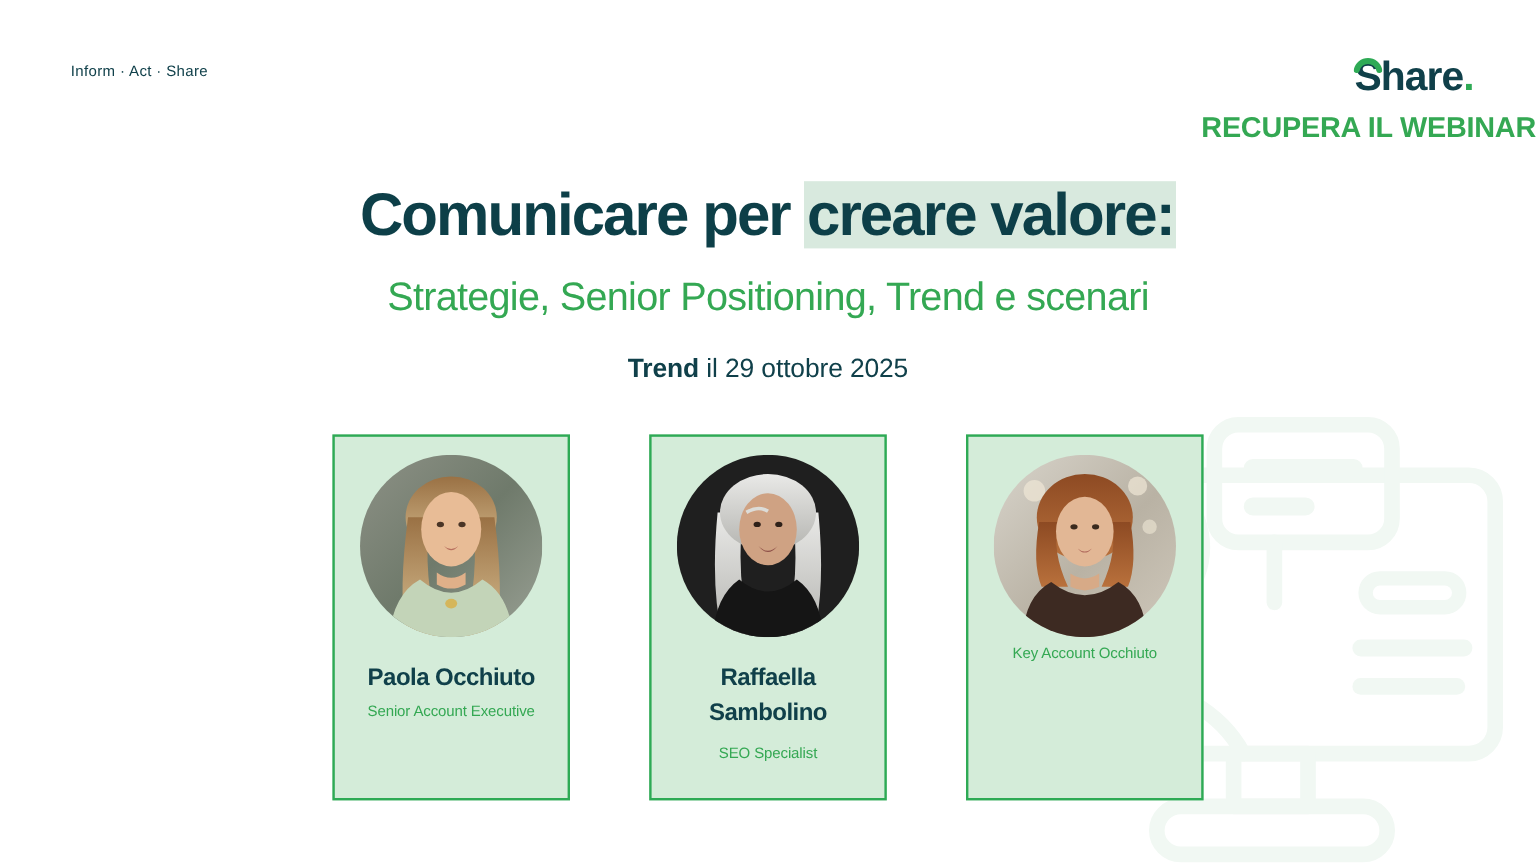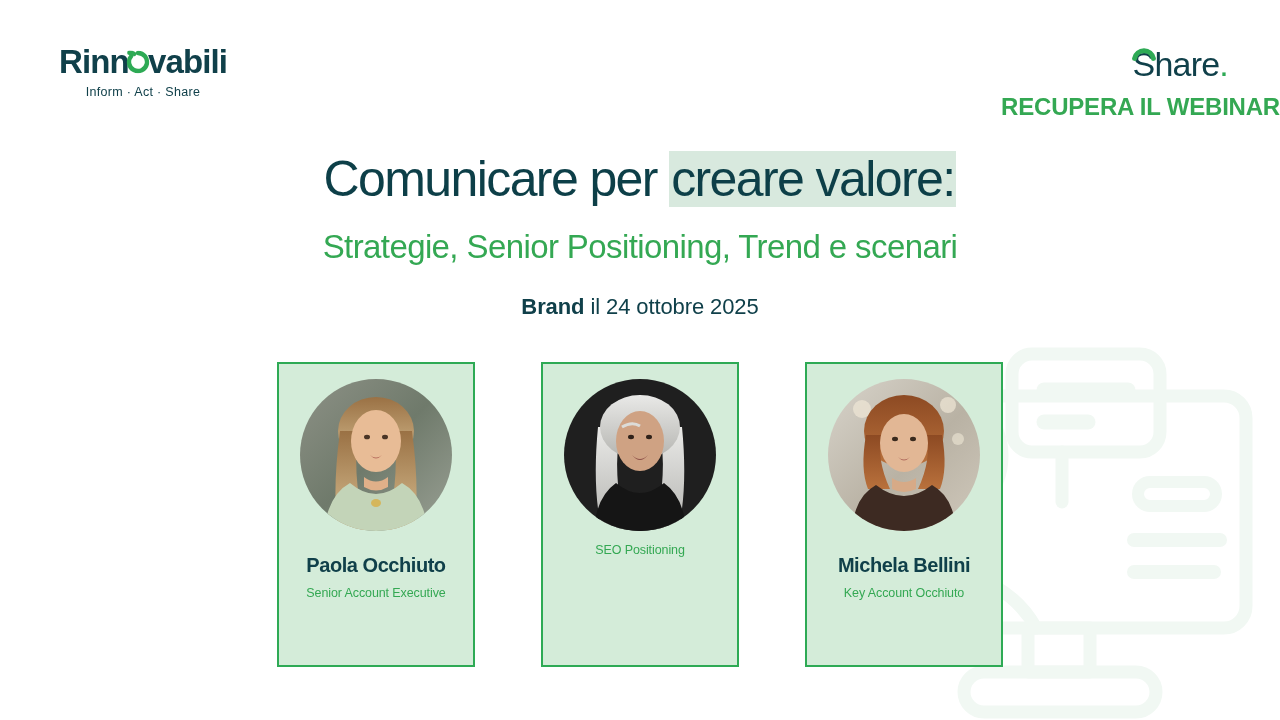--- a/index.html
+++ b/index.html
@@ -41,40 +41,40 @@
     width:23px; height:23px;
   }
   #logo-rinnovabili .tagline {
     display:block; margin-top:7px;
     font-size:12.5px; color:#10404a; font-weight:normal;
     letter-spacing:0.3px; white-space:nowrap;
   }
 
   #logo-share {
     position:absolute; right:52px; top:47px; z-index:3;
-    font-size:34px; font-weight:normal; color:#10404a;
+    font-size:34px; font-weight:bold; color:#10404a;
     letter-spacing:-0.8px; line-height:1; white-space:nowrap;
   }
   #logo-share .s-wrap { position:relative; display:inline-block; }
   #logo-share .arc-svg {
     position:absolute; left:-1px; top:-2px; width:24px; height:16px;
   }
   #logo-share .dot { color:#2eaa55; }
 
   
   #eyebrow {
     position:absolute; top:93px; left:0; right:0; z-index:2;
     text-align:right;
     font-size:24px; font-weight:bold; color:#34a853;
     letter-spacing:-0.2px;
   }
   #title {
     position:absolute; top:152px; left:0; right:0; z-index:2;
     text-align:center;
-    font-size:50px; font-weight:normal; color:#0d3f48;
+    font-size:50px; font-weight:bold; color:#0d3f48;
     letter-spacing:-1.6px; line-height:1.08;
     white-space:nowrap;
   }
   #title .hl {
     background:#d8e9de;
     padding:0 2px;
     box-decoration-break:clone;
   }
   #subtitle {
     position:absolute; top:228px; left:0; right:0; z-index:2;
@@ -140,38 +140,34 @@
 
   <path d="M228 56 L312 56" stroke-width="15"></path>
   <path d="M228 88 L272 88" stroke-width="15"></path>
 
   <rect x="322" y="148" width="78" height="24" rx="12" stroke-width="12"></rect>
   <path d="M318 206 L404 206" stroke-width="14"></path>
   <path d="M318 238 L398 238" stroke-width="14"></path>
 </svg>
 
 <div id="logo-rinnovabili">
-  <span class="wordmark"><span>Rinn</span><span class="ringchar"><span>o</span><svg class="ring-svg" viewBox="0 0 24 24">
-        <path d="M12 2.6 a9.4 9.4 0 1 1 -7.1 3.25" fill="none" stroke="#2eaa55" stroke-width="4.6" stroke-linecap="round"></path>
-        <path d="M3.0 2.4 a9.4 9.4 0 0 1 5.0 1.2" fill="none" stroke="#2eaa55" stroke-width="4.6" stroke-linecap="round"></path>
-      </svg></span><span>vabili</span></span>
   <span class="tagline">Inform · Act · Share</span>
 </div>
 
 <div id="logo-share"><span class="s-wrap"><span>S</span><svg class="arc-svg" viewBox="0 0 24 16">
       <path d="M2.6 13.4 a9.6 9.6 0 0 1 18.8 0" fill="none" stroke="#2eaa55" stroke-width="5" stroke-linecap="round"></path>
     </svg></span><span>hare</span><span class="dot">.</span></div>
 
 <div id="eyebrow">RECUPERA IL WEBINAR</div>
 
 <h1 id="title"><span>Comunicare per </span><span class="hl">creare valore:</span></h1>
 
 <div id="subtitle">Strategie, Senior Positioning, Trend e scenari</div>
 
-<div id="live-line"><span class="lbl">Brand</span><span> il 24 ottobre 2025</span></div>
+<div id="live-line"><span class="lbl">Trend</span><span> il 29 ottobre 2025</span></div>
 
 <div id="speakers">
 
   <div class="card">
     <div class="avatar">
       <svg viewBox="0 0 152 152">
         <defs>
           <linearGradient id="bg1" x1="0" y1="0" x2="1" y2="1">
             <stop offset="0" stop-color="#8d9186"></stop>
               <stop offset="0.5" stop-color="#6f7a6b"></stop>
@@ -213,21 +209,22 @@
         <path d="M118 48 q6 62 -4 104 h-24 q14 -54 6 -104z" fill="url(#hair2)"></path>
         <ellipse cx="76" cy="48" rx="40" ry="32" fill="url(#hair2)"></ellipse>
         <path d="M52 104 q24 20 48 0 q20 14 22 48 h-92 q2 -34 22 -48z" fill="#151515"></path>
         <ellipse cx="76" cy="62" rx="24" ry="30" fill="#cfa283"></ellipse>
         <ellipse cx="67" cy="58" rx="3" ry="2.2" fill="#2f2119"></ellipse>
         <ellipse cx="85" cy="58" rx="3" ry="2.2" fill="#2f2119"></ellipse>
         <path d="M68 76 q8 8 16 0 q-8 10 -16 0z" fill="#8e5048"></path>
         <path d="M58 48 q10 -6 18 -1" stroke="#dcdcd8" stroke-width="3" fill="none"></path>
       </svg>
     </div>
-    <div class="sp-role">SEO Positioning</div>
+    <div class="sp-name">Raffaella Sambolino</div>
+    <div class="sp-role">SEO Specialist</div>
   </div>
 
   <div class="card">
     <div class="avatar">
       <svg viewBox="0 0 152 152">
         <defs>
           <linearGradient id="bg3" x1="0" y1="0" x2="1" y2="1">
             <stop offset="0" stop-color="#d8d4cb"></stop>
               <stop offset="0.55" stop-color="#b9b2a4"></stop>
             <stop offset="1" stop-color="#cfc8bb"></stop>
@@ -245,17 +242,16 @@
         <path d="M38 56 q-6 34 2 54 h22 q-14 -30 -8 -54z" fill="url(#hair3)"></path>
         <path d="M114 56 q6 34 -2 54 h-22 q14 -30 8 -54z" fill="url(#hair3)"></path>
         <path d="M48 106 q28 22 56 0 q22 12 24 46 h-104 q2 -34 24 -46z" fill="#3d2a22"></path>
         <ellipse cx="76" cy="64" rx="24" ry="29" fill="#e2b795"></ellipse>
         <path d="M64 99 q12 8 24 0 l0 11 q-12 6 -24 0z" fill="#d7aa87"></path>
         <ellipse cx="67" cy="60" rx="3" ry="2.2" fill="#3a2a1e"></ellipse>
         <ellipse cx="85" cy="60" rx="3" ry="2.2" fill="#3a2a1e"></ellipse>
         <path d="M70 78 q6 5 12 0 q-6 7 -12 0z" fill="#b06a5c"></path>
       </svg>
     </div>
-    <div class="sp-name">Michela Bellini</div>
     <div class="sp-role">Key Account Occhiuto</div>
   </div>
 
 </div>
 
 </body></html>

